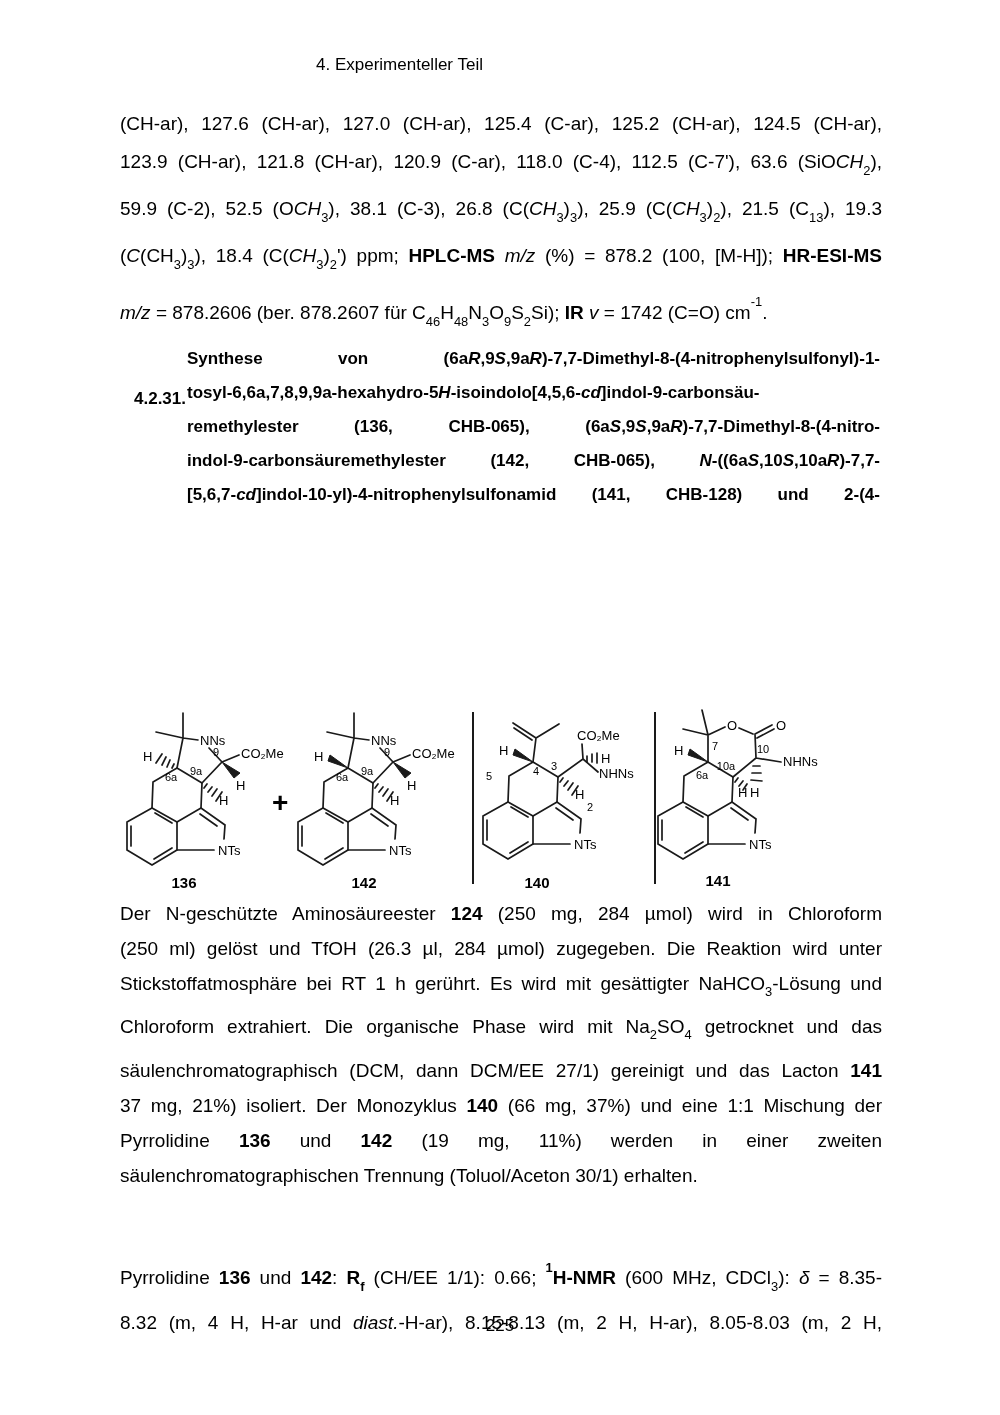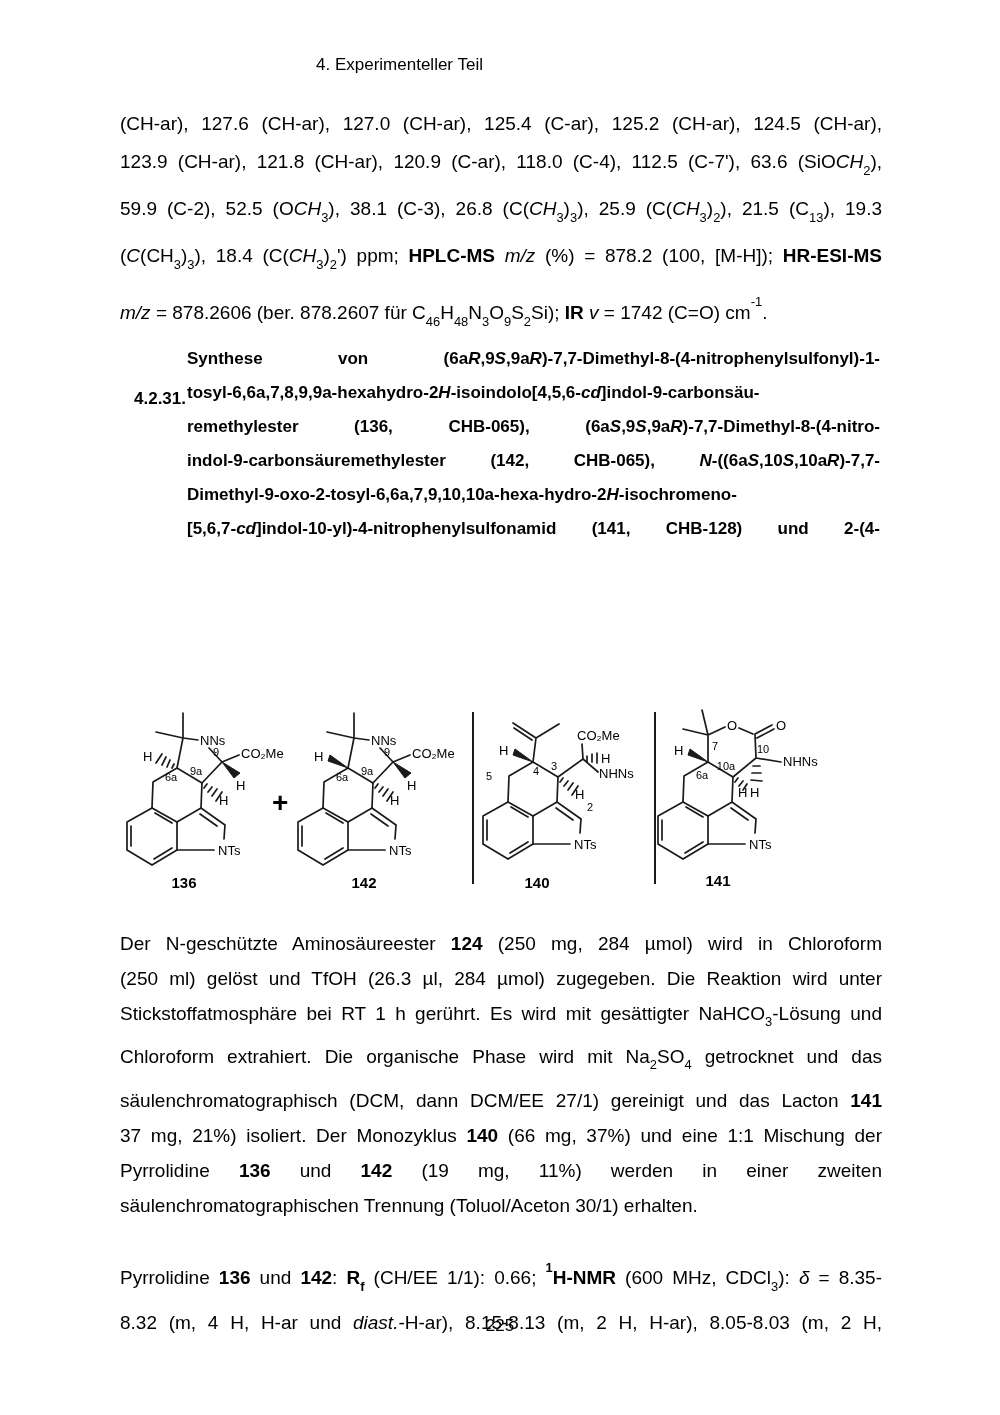--- a/index.html
+++ b/index.html
@@ -2,21 +2,21 @@
 <html><head>
 <meta charset="utf-8">
 <style>
   html,body{margin:0;padding:0;}
   body{width:1000px;height:1415px;background:#ffffff;position:relative;
        font-family:"Liberation Sans", sans-serif;color:#000;}
   .abs{position:absolute;}
   .header{top:55px;left:0;width:799px;text-align:center;font-size:17px;}
   .para{left:120px;width:762px;font-size:19px;}
   .p1{top:105px;line-height:38px;}
-  .p2{top:926px;line-height:35px;}
+  .p2{top:896px;line-height:35px;}
   .p3{top:1250px;line-height:36px;}
   .section{top:342px;left:120px;width:760px;font-size:17px;font-weight:bold;line-height:34px;}
   .secnum{position:absolute;left:14px;top:0;margin-top:40px;}
   .seclines{margin-left:67px;width:693px;}
   .tl{white-space:normal;}
   .just{text-align:justify;text-align-last:justify;}
   .b{font-weight:bold;}
   .i{font-style:italic;margin-top:34px;}
   .sub{font-size:68%;vertical-align:-18%;}
   .sup{font-size:68%;vertical-align:34%;}
@@ -44,24 +44,23 @@
       <div class="tl just"><span>123.9 (CH-ar), 121.8 (CH-ar), 120.9 (C-ar), 118.0 (C-4), 112.5 (C-7'), 63.6 (SiO</span><span class="i">CH</span><span class="sub">2</span><span>),</span></div>
       <div class="tl just"><span>59.9 (C-2), 52.5 (O</span><span class="i">CH</span><span class="sub">3</span><span>), 38.1 (C-3), 26.8 (C(</span><span class="i">CH</span><span class="sub">3</span><span>)</span><span class="sub">3</span><span>), 25.9 (C(</span><span class="i">CH</span><span class="sub">3</span><span>)</span><span class="sub">2</span><span>), 21.5 (C</span><span class="sub">13</span><span>), 19.3</span></div>
       <div class="tl just"><span>(</span><span class="i">C</span><span>(CH</span><span class="sub">3</span><span>)</span><span class="sub">3</span><span>), 18.4 (C(</span><span class="i">CH</span><span class="sub">3</span><span>)</span><span class="sub">2</span><span>') ppm; </span><span class="b">HPLC-MS</span><span> </span><span class="i">m/z</span><span> (%) = 878.2 (100, [M-H]); </span><span class="b">HR-ESI-MS</span></div>
       <div class="tl"><span class="i">m/z</span><span> = 878.2606 (ber. 878.2607 für C</span><span class="sub">46</span><span>H</span><span class="sub">48</span><span>N</span><span class="sub">3</span><span>O</span><span class="sub">9</span><span>S</span><span class="sub">2</span><span>Si); </span><span class="b">IR</span><span> </span><span class="i">v</span><span> = 1742 (C=O) cm</span><span class="sup">-1</span><span>.</span></div>
     </div>
 
   <div class="section abs">
     <span class="secnum">4.2.31.</span>
     <div class="seclines">
         <div class="tl just"><span>Synthese von (6a</span><span class="i">R</span><span>,9</span><span class="i">S</span><span>,9a</span><span class="i">R</span><span>)-7,7-Dimethyl-8-(4-nitrophenylsulfonyl)-1-</span></div>
-        <div class="tl just"><span>tosyl-6,6a,7,8,9,9a-hexahydro-2</span><span class="i">H</span><span>-isoindolo[4,5,6-</span><span class="i">cd</span><span>]indol-9-carbonsäu-</span></div>
+        <div class="tl just"><span>tosyl-6,6a,7,8,9,9a-hexahydro-5</span><span class="i">H</span><span>-isoindolo[4,5,6-</span><span class="i">cd</span><span>]indol-9-carbonsäu-</span></div>
         <div class="tl just"><span>remethylester (136, CHB-065), (6a</span><span class="i">S</span><span>,9</span><span class="i">S</span><span>,9a</span><span class="i">R</span><span>)-7,7-Dimethyl-8-(4-nitro-</span></div>
         <div class="tl just"><span>indol-9-carbonsäuremethylester (142, CHB-065), </span><span class="i">N</span><span>-((6a</span><span class="i">S</span><span>,10</span><span class="i">S</span><span>,10a</span><span class="i">R</span><span>)-7,7-</span></div>
-        <div class="tl just"><span>Dimethyl-9-oxo-2-tosyl-6,6a,7,9,10,10a-hexa-hydro-2</span><span class="i">H</span><span>-isochromeno-</span></div>
         <div class="tl just"><span>[5,6,7-</span><span class="i">cd</span><span>]indol-10-yl)-4-nitrophenylsulfonamid (141, CHB-128) und 2-(4-</span></div>
       </div>
   </div>
 
   <div class="scheme abs">
 
     <svg class="struct" style="left:110px;top:10px" width="200" height="205" viewBox="0 0 200 205">
       <g>
         <path d="M42,108 L17,122 L17,150 L42,165 L67,150 L67,122 Z"></path>
         <path d="M21,126 L21,146 M44,159 L62,148 M45,113 L62,123 M90,114 L107,126"></path>

